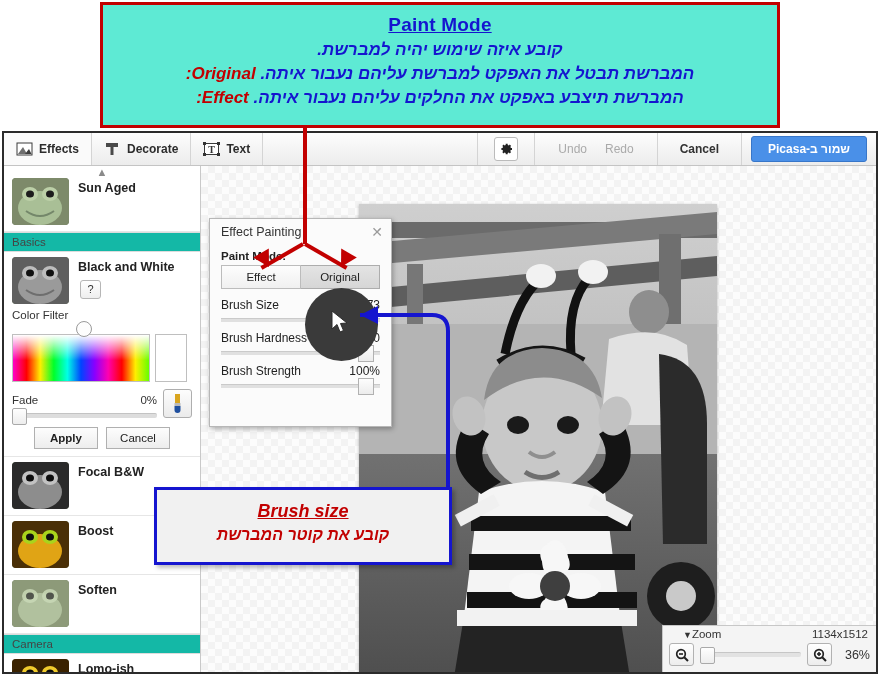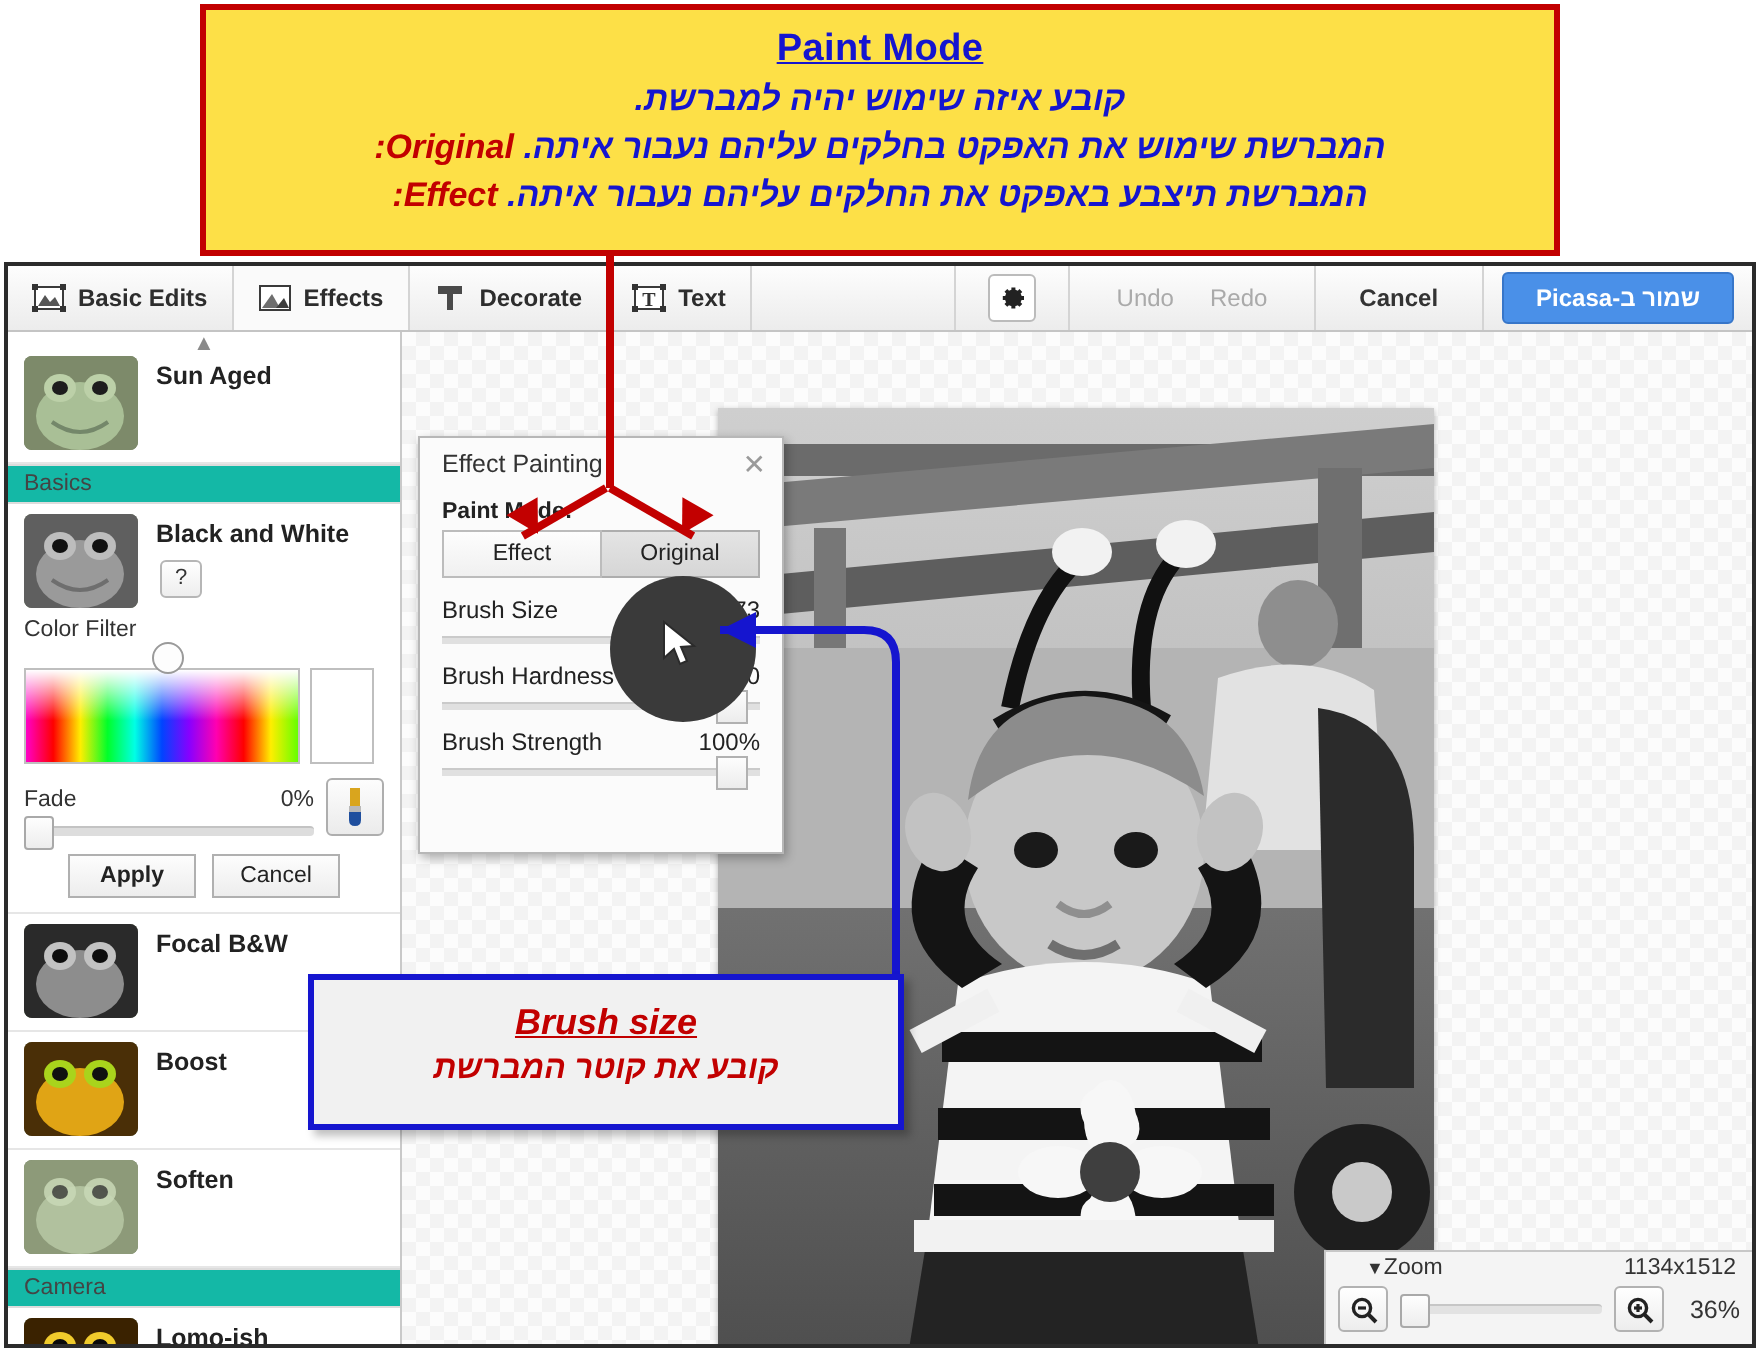--- a/index.html
+++ b/index.html
@@ -13,21 +13,21 @@
     position: relative;
     font-family: "Liberation Sans", sans-serif;
     overflow: hidden;
   }
 
   
   #top-callout {
     position: absolute;
     left: 100px; top: 2px;
     width: 680px; height: 126px;
-    background: #fde047;
+    background: #5eead4;
     border: 3px solid #c20000;
     box-sizing: border-box;
     z-index: 40;
     text-align: center;
     padding-top: 7px;
   }
   #top-callout .cl-title {
     color: #1515cf;
     font-weight: bold;
     font-size: 19px;
@@ -333,33 +333,20 @@
     z-index: 36;
   }
   #brush-cursor .ptr { position: absolute; left: 26px; top: 22px; }
 </style>
 </head>
 <body>
 
 <div id="app">
 
   <div id="toolbar">
-    <div class="tab">
-      <span class="ic">
-        <svg width="17" height="14" viewBox="0 0 17 14">
-          <rect x="1.5" y="1.5" width="14" height="11" fill="#fff" stroke="#3a3a3a"></rect>
-          <path d="M3 11 L6.5 5.5 L9 9 L11.5 6.5 L14 11 Z" fill="#555"></path>
-          <rect x="0" y="0" width="3" height="3" fill="#333"></rect>
-            <rect x="14" y="0" width="3" height="3" fill="#333"></rect>
-          <rect x="0" y="11" width="3" height="3" fill="#333"></rect>
-            <rect x="14" y="11" width="3" height="3" fill="#333"></rect>
-        </svg>
-      </span>
-      <span>Basic Edits</span>
-    </div>
     <div class="tab active">
       <span class="ic">
         <svg width="17" height="14" viewBox="0 0 17 14">
           <rect x="1" y="1" width="15" height="12" fill="#fff" stroke="#3a3a3a"></rect>
           <path d="M2 12 L7 5 L11 12 Z" fill="#6e6e6e"></path>
           <path d="M9 12 L13 7 L15.5 12 Z" fill="#3d3d3d"></path>
         </svg>
       </span>
       <span>Effects</span>
     </div>
@@ -694,21 +681,21 @@
 <div id="brush-cursor">
   <svg class="ptr" width="20" height="24" viewBox="0 0 20 24">
     <path d="M1 1 L1 19 L6 14.5 L9 22 L12.5 20.5 L9.5 13.5 L16 13 Z" fill="#ffffff" stroke="#2b2b2b" stroke-width="1"></path>
   </svg>
 </div>
 
 <div id="top-callout">
   <div class="cl-title">Paint Mode</div>
   <div class="cl-he">קובע איזה שימוש יהיה למברשת.</div>
   <div class="cl-he">
-    <span>המברשת שימוש את האפקט בחלקים  עליהם נעבור איתה.</span>
+    <span>המברשת תבטל את האפקט למברשת  עליהם נעבור איתה.</span>
     <span class="kw"><span>Original</span>:</span>
   </div>
   <div class="cl-he">
     <span>המברשת תיצבע באפקט את החלקים עליהם נעבור איתה.</span>
     <span class="kw"><span>Effect</span>:</span>
   </div>
 </div>
 
 <div id="red-stem"></div>
 <div class="red-arm" id="red-arm-left"></div>

